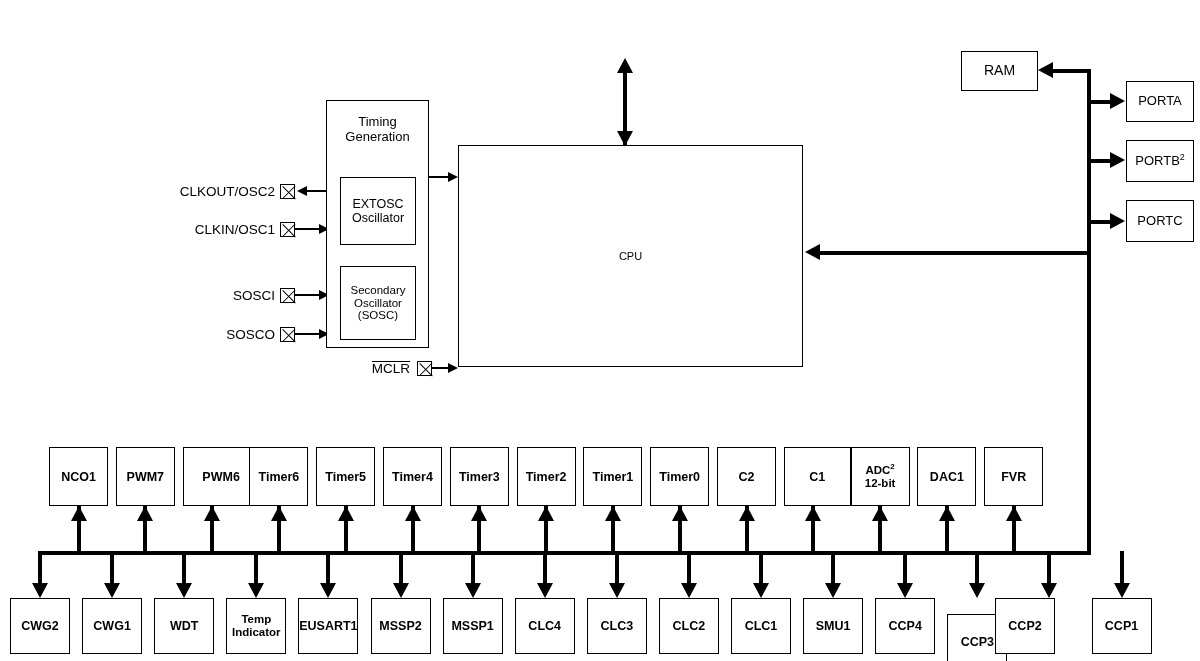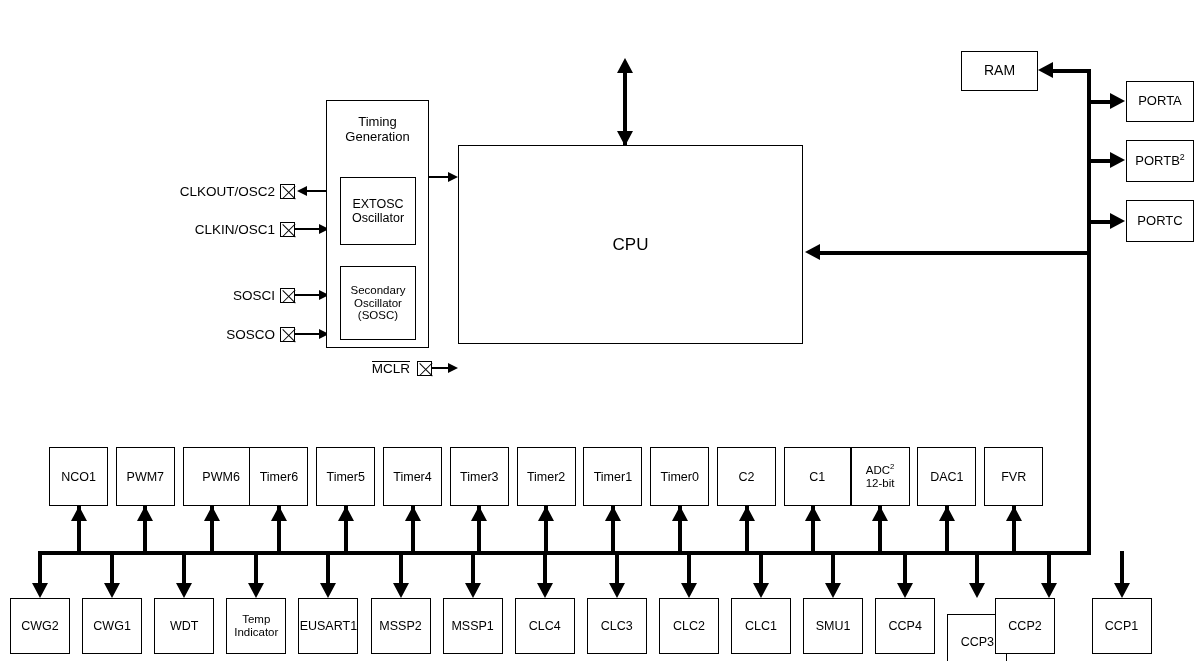--- a/index.html
+++ b/index.html
@@ -5,21 +5,21 @@
   html,body{margin:0;padding:0;background:#ffffff;}
   body{font-family:"Liberation Sans","DejaVu Sans",sans-serif;}
   #root{position:relative;width:1200px;height:661px;background:#ffffff;overflow:hidden;}
 
   .box{position:absolute;box-sizing:border-box;border:1.6px solid #000;background:#fff;
        display:flex;align-items:center;justify-content:center;text-align:center;
        font-size:13px;color:#000;line-height:1.12;z-index:5;}
   .box.thin{border-width:1.3px;}
   .box .lbl{display:block;padding:0 2px;white-space:pre-line;}
 
-  .periph{font-size:12.5px;}
+  .periph{font-size:12.5px;font-weight:bold;}
   .periph.small{font-size:11.5px;}
 
   
   .txt{position:absolute;font-size:13.5px;color:#000;white-space:nowrap;z-index:6;}
   .txt.right{text-align:right;}
   .ovl{border-top:1.4px solid #000;padding-top:0px;display:inline-block;line-height:1.05;}
 
   
   .pin{position:absolute;width:15px;height:15px;box-sizing:border-box;border:1.4px solid #000;
        background:#fff;z-index:6;}
@@ -48,21 +48,21 @@
 </head>
 <body>
 
 <div id="root">
 
 
   <div class="vl thick" style="left:623px;top:64px;height:82px;"></div>
   <div class="ar ub" style="left:617px;top:58px;"></div>
   <div class="ar db" style="left:617px;top:131px;"></div>
 
-  <div class="box" style="left:458px;top:145px;width:345px;height:199px;font-size:17px;">
+  <div class="box" style="left:458px;top:145px;width:345px;height:222px;font-size:11px;">
     <span class="lbl">CPU</span>
   </div>
 
   <div class="box" style="left:326px;top:100px;width:103px;height:248px;align-items:flex-start;padding-top:14px;">
     <span class="lbl">Timing
 Generation</span>
   </div>
   <div class="box thin" style="left:340px;top:177px;width:76px;height:68px;font-size:12.5px;">
     <span class="lbl">EXTOSC
 Oscillator</span>

